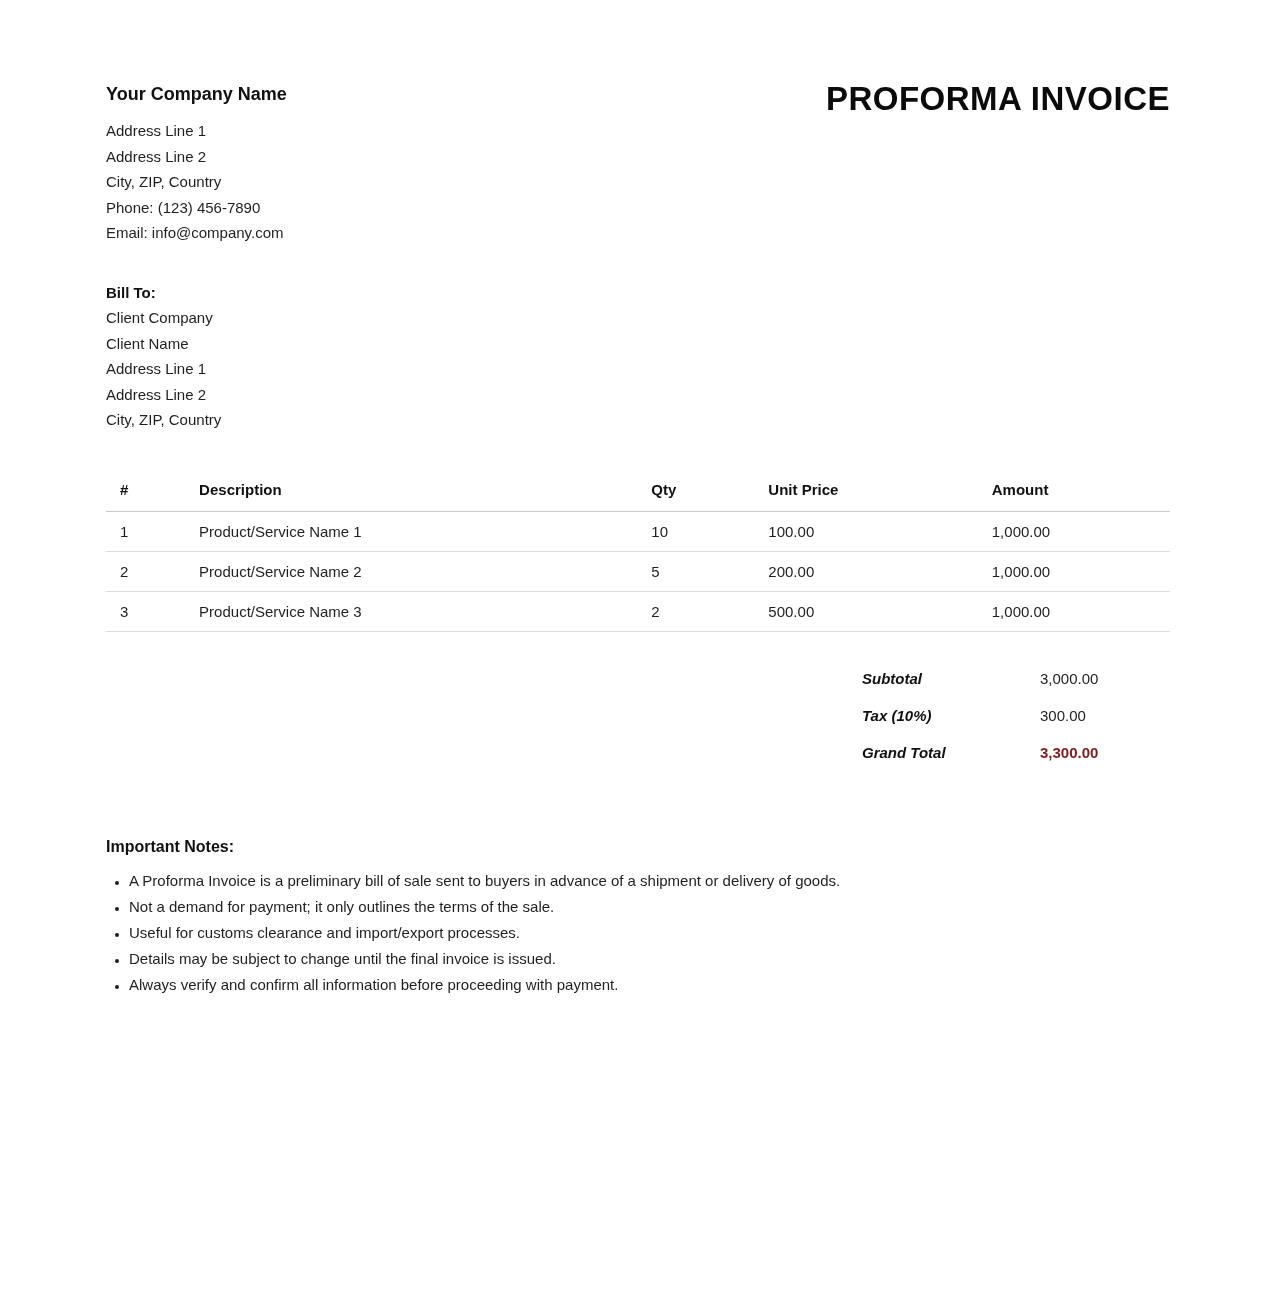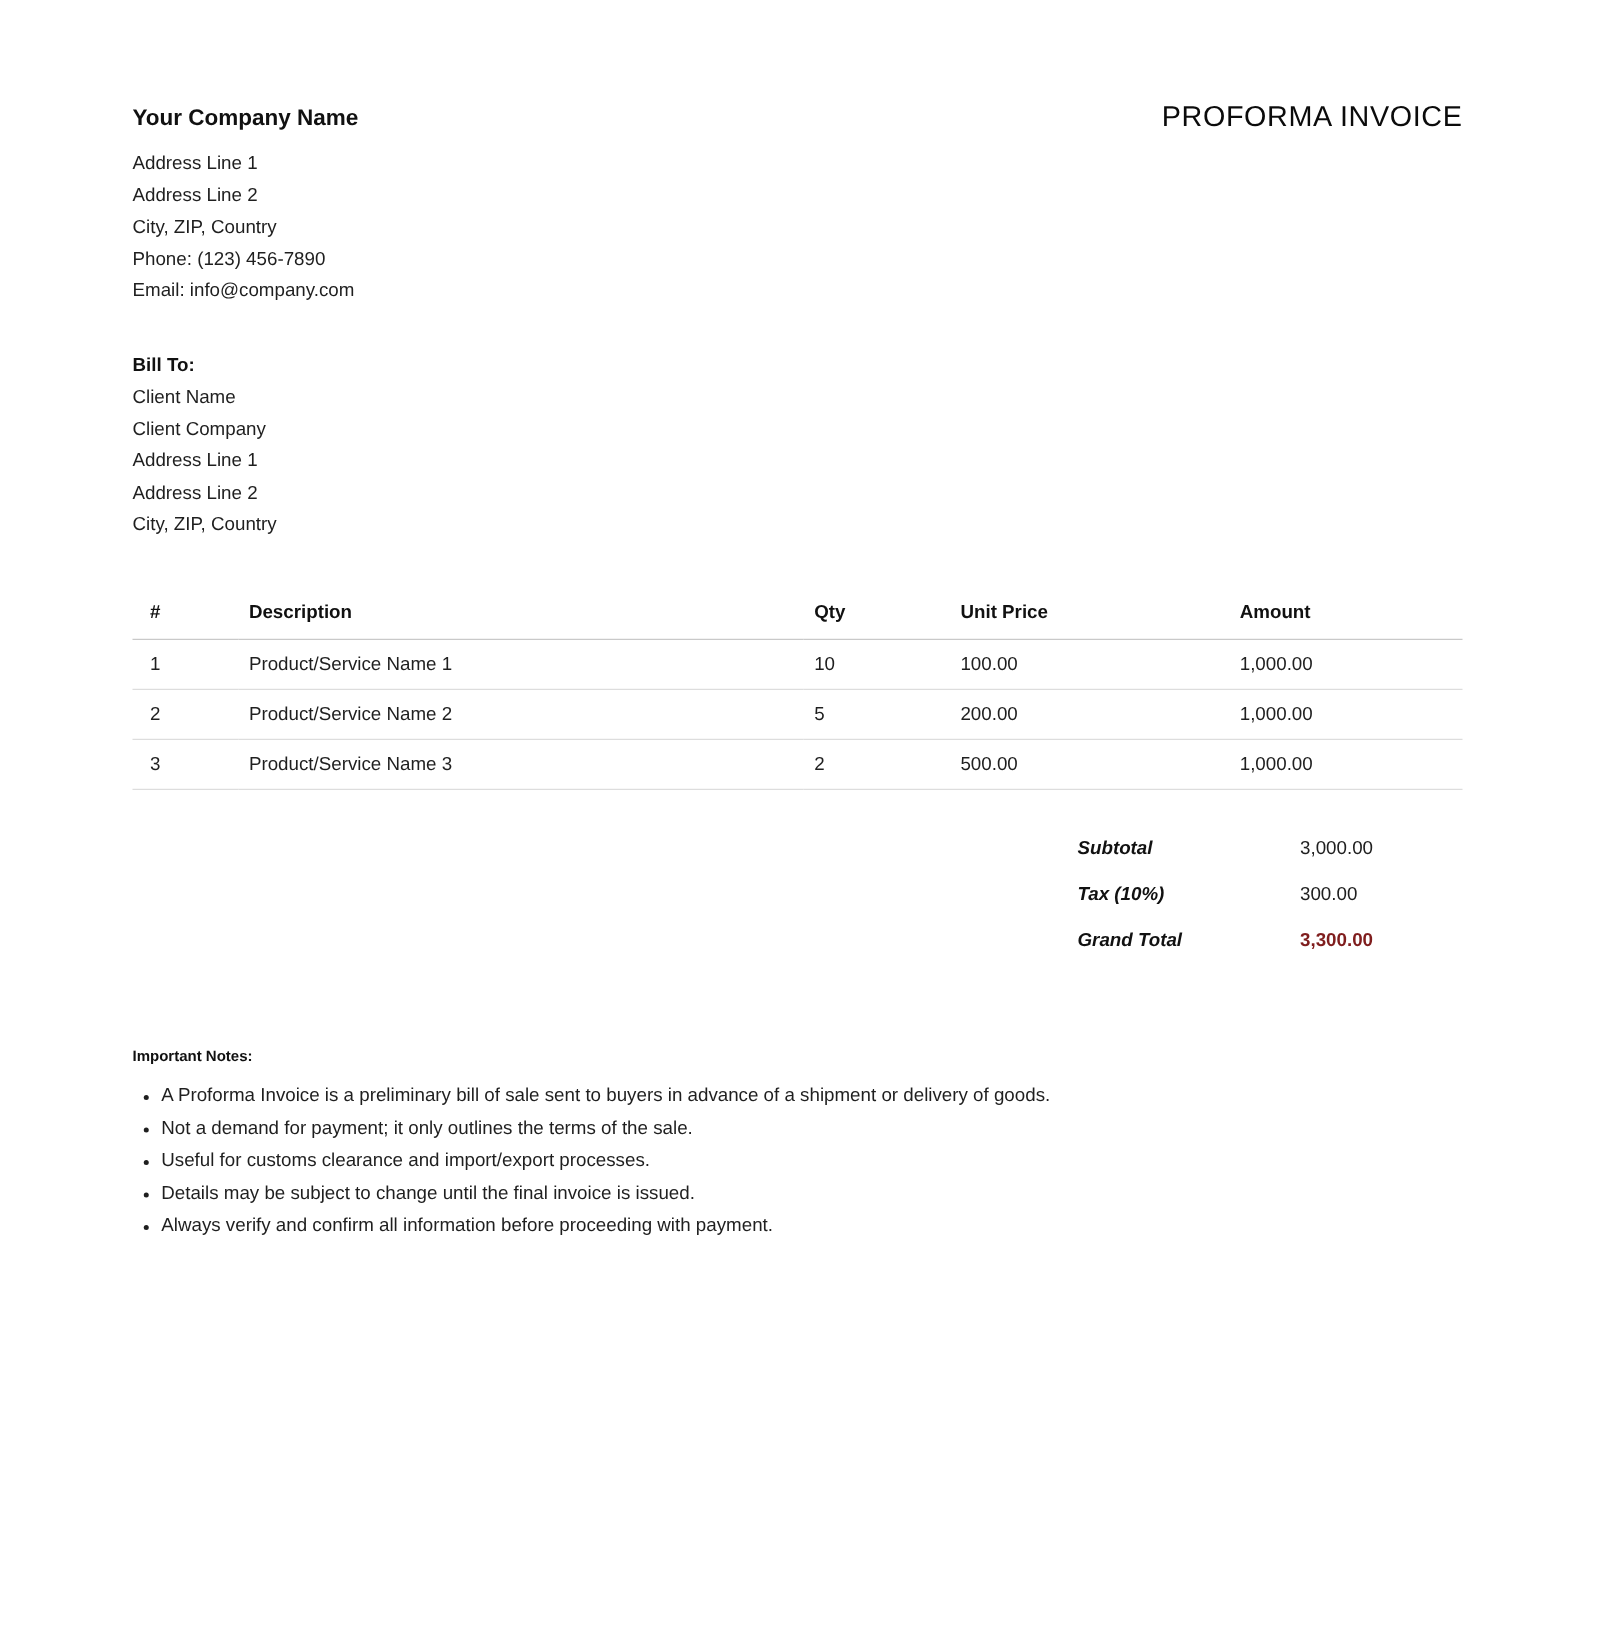--- a/index.html
+++ b/index.html
@@ -16,22 +16,22 @@
     width: 1278px;
     height: 1200px;
     padding: 84px 108px 0 106px;
   }
 
   
   .header { display: flex; justify-content: space-between; align-items: flex-start; }
   .company-name { font-size: 18px; font-weight: 700; color: #111; margin: 0 0 13px 0; }
   .company-line { line-height: 25.5px; }
   .doc-title {
-    font-size: 23px;
-    font-weight: 400;
+    font-size: 33px;
+    font-weight: 700;
     letter-spacing: 0.5px;
     color: #0b0b0b;
     margin: -4px 0 0 0;
     white-space: nowrap;
   }
 
   
   .parties { display: flex; margin-top: 34px; }
   .bill-to { width: 555px; }
   .bill-to-label { font-weight: 700; color: #111; line-height: 25.5px; }
@@ -62,21 +62,21 @@
 
   
   .totals { width: 308px; margin-left: auto; margin-top: 29px; }
   .totals-row { display: flex; padding: 8.5px 0; line-height: 20px; }
   .totals-label { width: 178px; font-weight: 700; color: #111; font-style: italic; }
   .totals-value { flex: 1; }
   .totals-row.grand .totals-value { font-weight: 700; color: #7f1d1d; }
 
   
   .notes { margin-top: 66px; }
-  .notes-heading { font-size: 12px; font-weight: 700; color: #111; margin: 0; }
+  .notes-heading { font-size: 16px; font-weight: 700; color: #111; margin: 0; }
   .notes-list { margin: 12px 0 0 0; padding-left: 23px; }
   .notes-list li { line-height: 26px; }
   .notes-list li::marker { font-size: 12px; }
 </style>
 </head>
 <body>
 
 <div class="page">
 
   <div class="header">
@@ -87,22 +87,22 @@
       <div class="company-line">City, ZIP, Country</div>
       <div class="company-line">Phone: (123) 456-7890</div>
       <div class="company-line">Email: info@company.com</div>
     </div>
     <div class="doc-title">PROFORMA INVOICE</div>
   </div>
 
   <div class="parties">
     <div class="bill-to">
       <div class="bill-to-label">Bill To:</div>
+      <div class="bill-line">Client Company</div>
       <div class="bill-line">Client Name</div>
-      <div class="bill-line">Client Company</div>
       <div class="bill-line">Address Line 1</div>
       <div class="bill-line">Address Line 2</div>
       <div class="bill-line">City, ZIP, Country</div>
     </div>
   </div>
 
   <table class="items">
     <colgroup>
       <col style="width:8%">
         <col style="width:42.5%">

